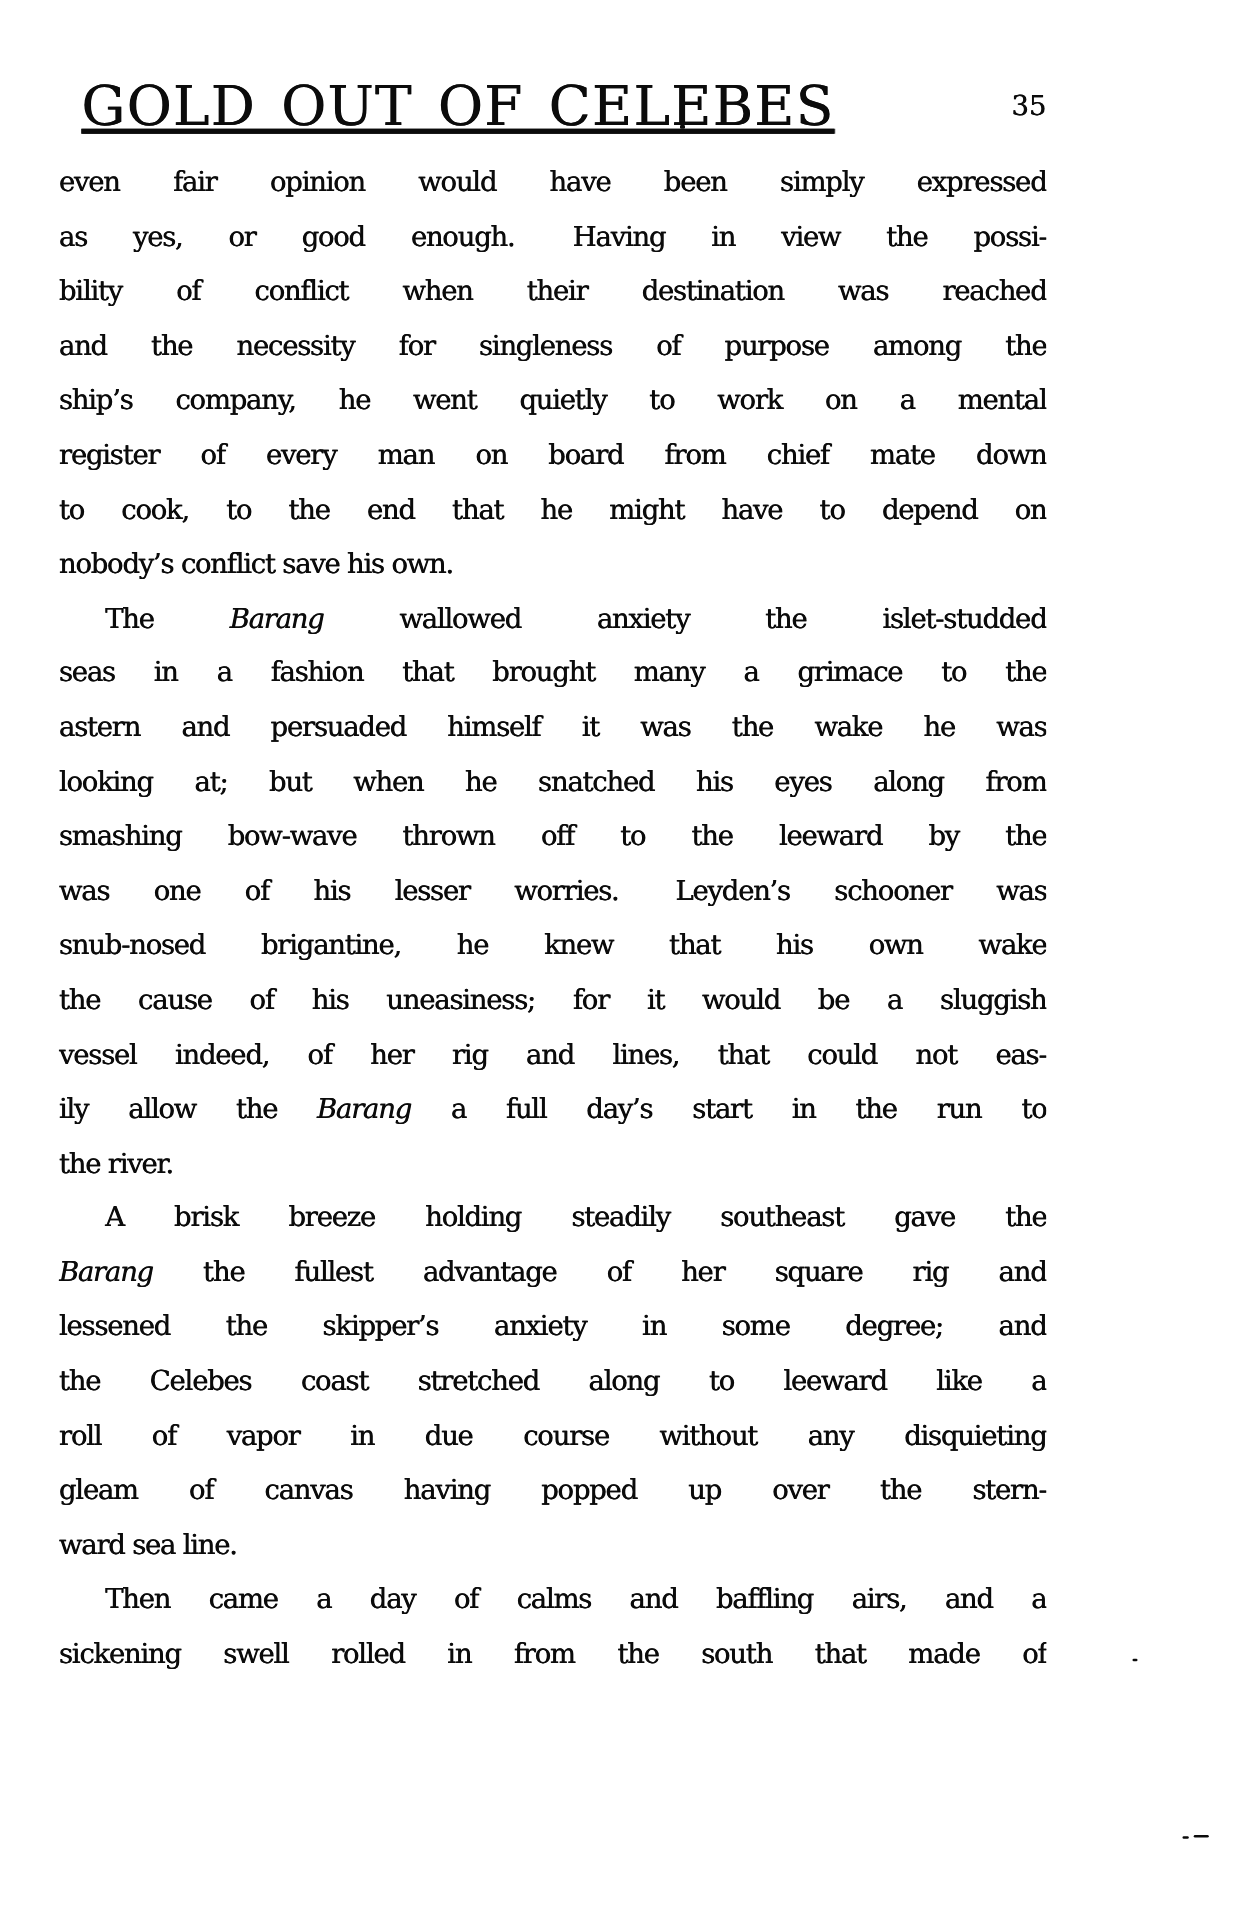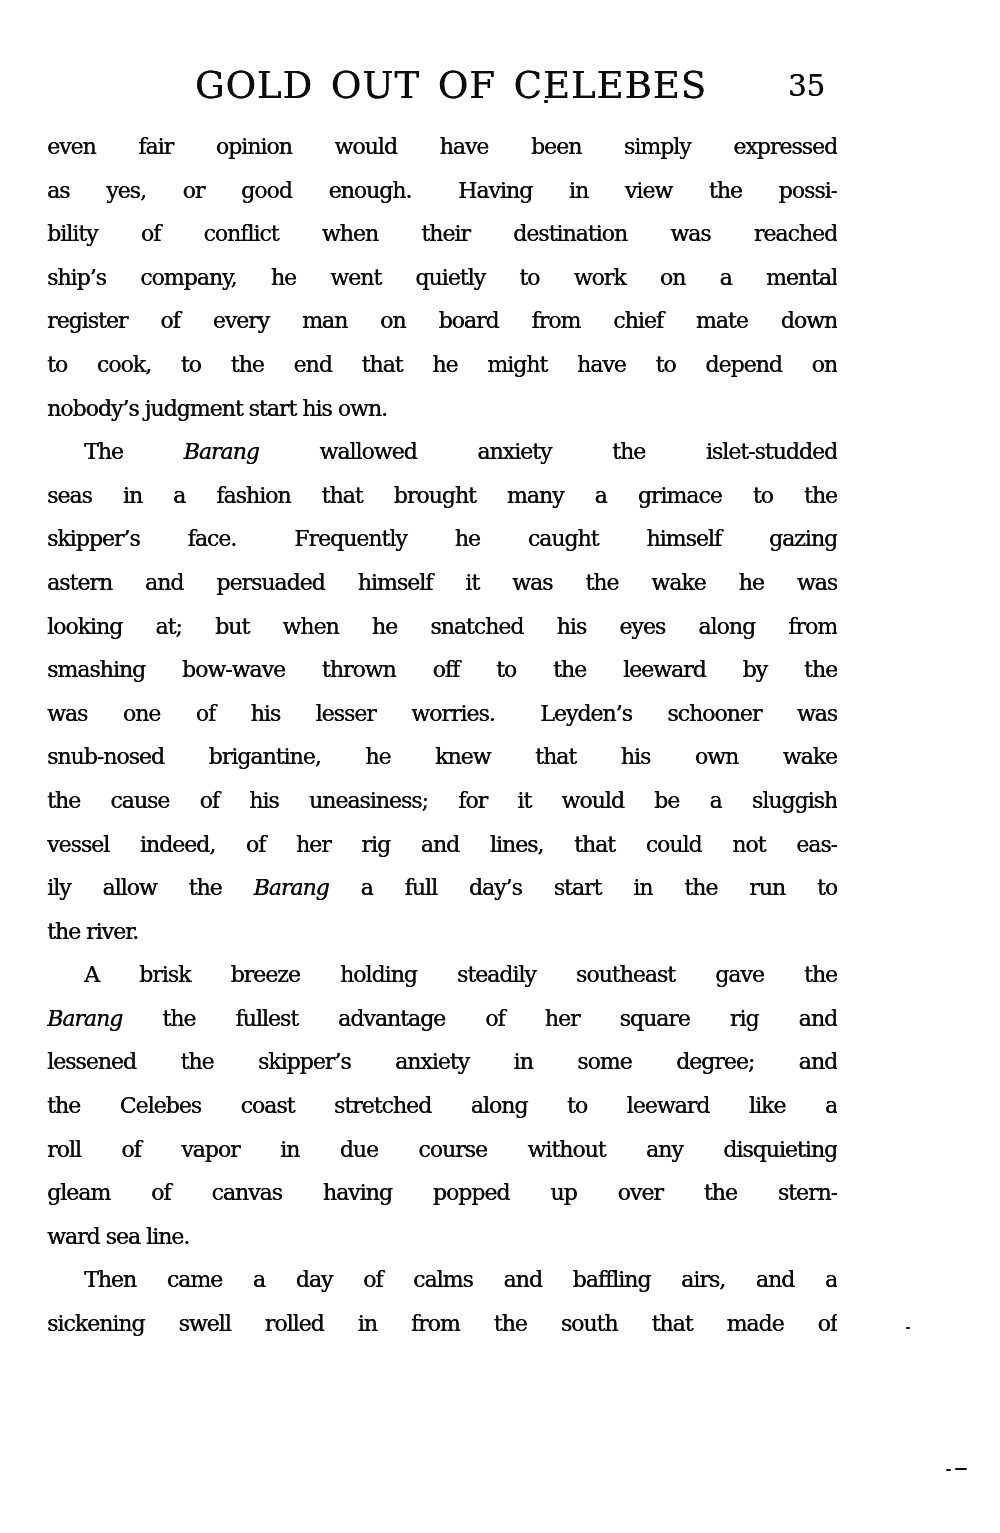--- a/index.html
+++ b/index.html
@@ -16,32 +16,33 @@
     position: absolute;
     left: 47px;
     top: 68px;
     width: 790px;
     height: 42px;
   }
   .title {
     position: absolute;
     left: 0; right: 0;
     margin-left: 18px;
-    text-align: center;
-    font-size: 37px;
+    text-align: left;
+    font-size: 44px;
     line-height: 36px;
     letter-spacing: 1px;
     word-spacing: 5px;
     white-space: nowrap;
     text-shadow: 0.4px 0 0 currentColor;
+    text-decoration: underline;
   }
   .pagenum {
     position: absolute;
-    right: 12px; top: 0;
-    font-size: 29px;
+    right: 0; top: 0;
+    font-size: 22px;
     line-height: 36px;
     text-shadow: 0.4px 0 0 currentColor;
   }
   .body {
     position: absolute;
     left: 47px;
     top: 125px;
     width: 790px;
   }
   .line {
@@ -64,27 +65,27 @@
 
 <div class="page">
   <header class="header">
     <div class="title">GOLD OUT OF CELEBES</div>
     <div class="pagenum">35</div>
   </header>
   <main class="body">
       <div class="line just"><span>even fair opinion would have been simply expressed</span></div>
       <div class="line just"><span>as yes, or good enough.  Having in view the possi-</span></div>
       <div class="line just"><span>bility of conflict when their destination was reached</span></div>
+      <div class="line just"><span>and the necessity for singleness of purpose among the</span></div>
       <div class="line just"><span>ship’s company, he went quietly to work on a mental</span></div>
       <div class="line just"><span>register of every man on board from chief mate down</span></div>
       <div class="line just"><span>to cook, to the end that he might have to depend on</span></div>
-      <div class="line left"><span>nobody’s judgment start his own.</span></div>
+      <div class="line left"><span>nobody’s conflict save his own.</span></div>
       <div class="line just indent"><span>The </span><i>Barang</i><span> wallowed anxiety the islet-studded</span></div>
       <div class="line just"><span>seas in a fashion that brought many a grimace to the</span></div>
-      <div class="line just"><span>skipper’s face.  Frequently he caught himself gazing</span></div>
       <div class="line just"><span>astern and persuaded himself it was the wake he was</span></div>
       <div class="line just"><span>looking at; but when he snatched his eyes along from</span></div>
       <div class="line just"><span>smashing bow-wave thrown off to the leeward by the</span></div>
       <div class="line just"><span>was one of his lesser worries.  Leyden’s schooner was</span></div>
       <div class="line just"><span>snub-nosed brigantine, he knew that his own wake</span></div>
       <div class="line just"><span>the cause of his uneasiness; for it would be a sluggish</span></div>
       <div class="line just"><span>vessel indeed, of her rig and lines, that could not eas-</span></div>
       <div class="line just"><span>ily allow the </span><i>Barang</i><span> a full day’s start in the run to</span></div>
       <div class="line left"><span>the river.</span></div>
       <div class="line just indent"><span>A brisk breeze holding steadily southeast gave the</span></div>

